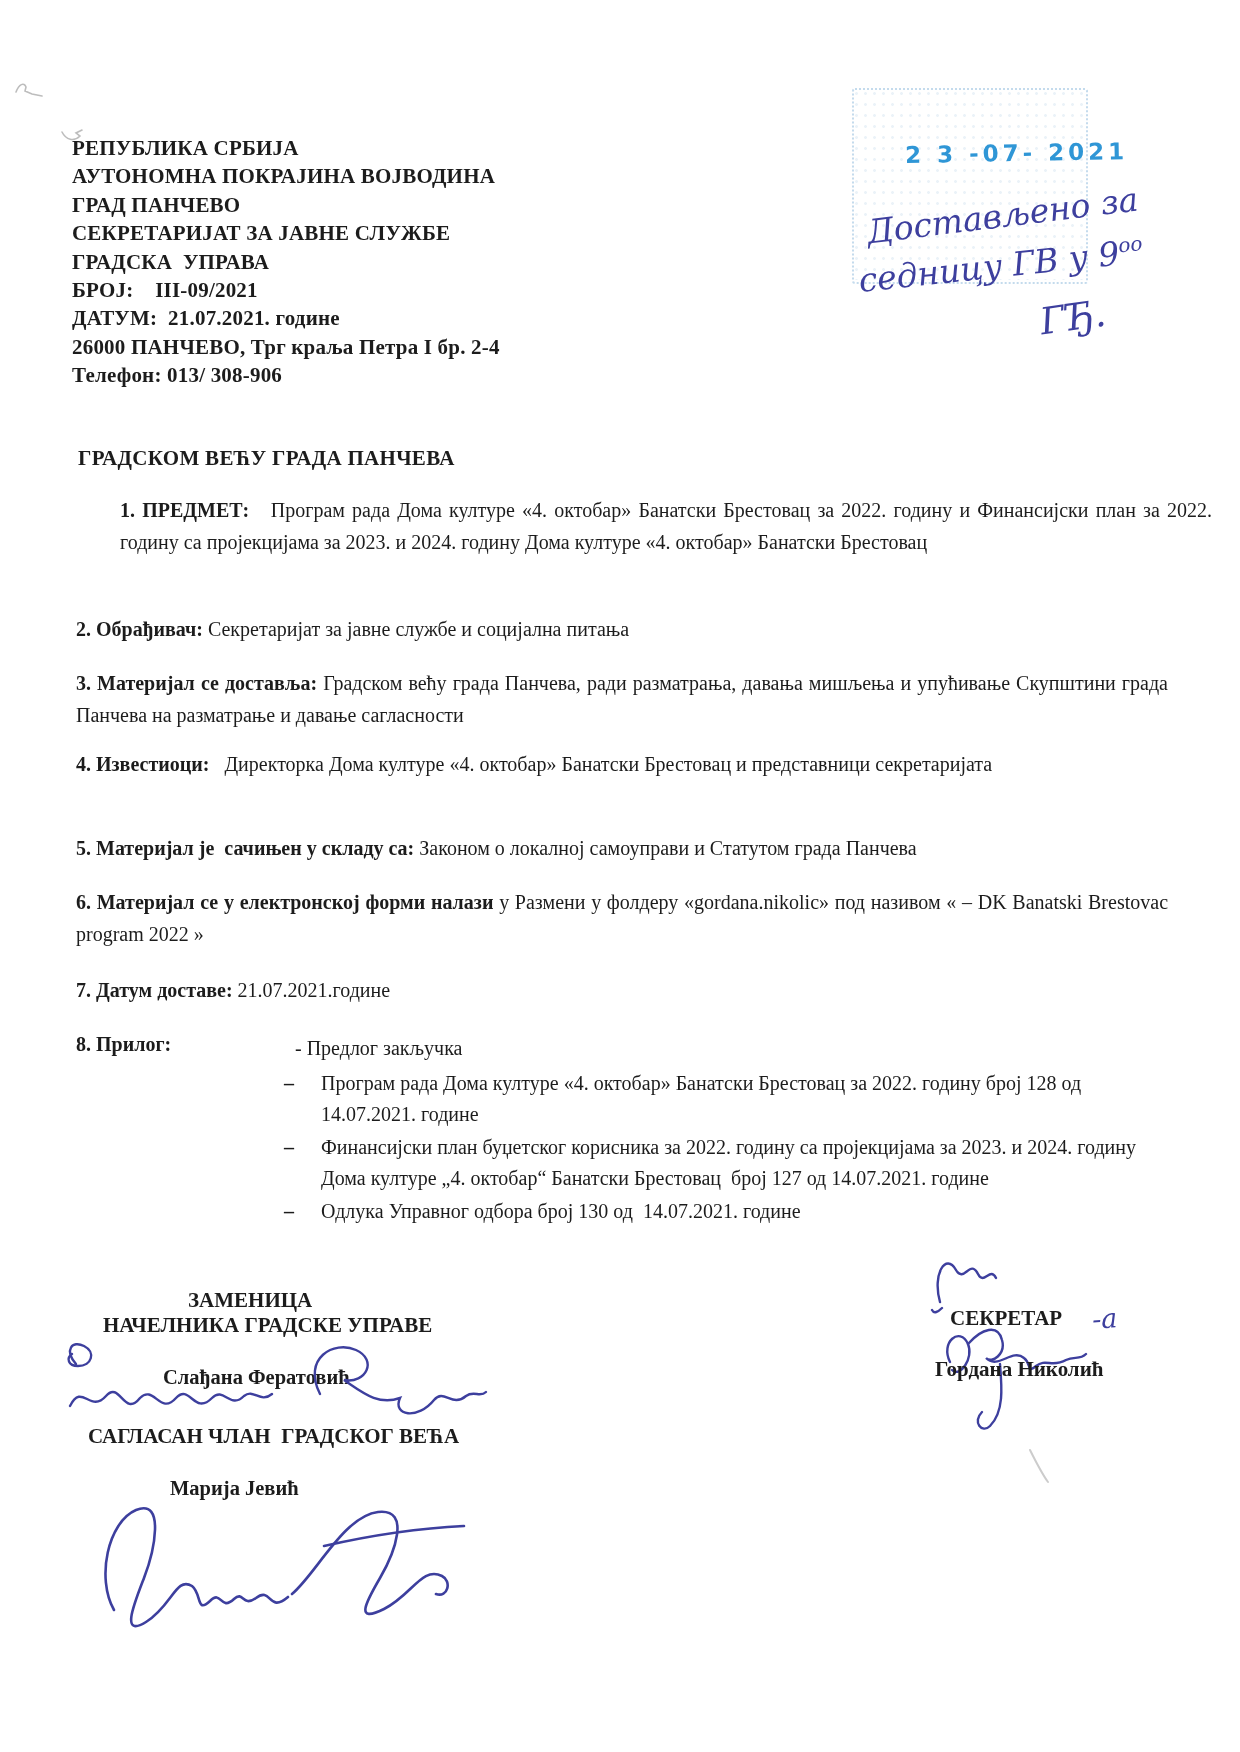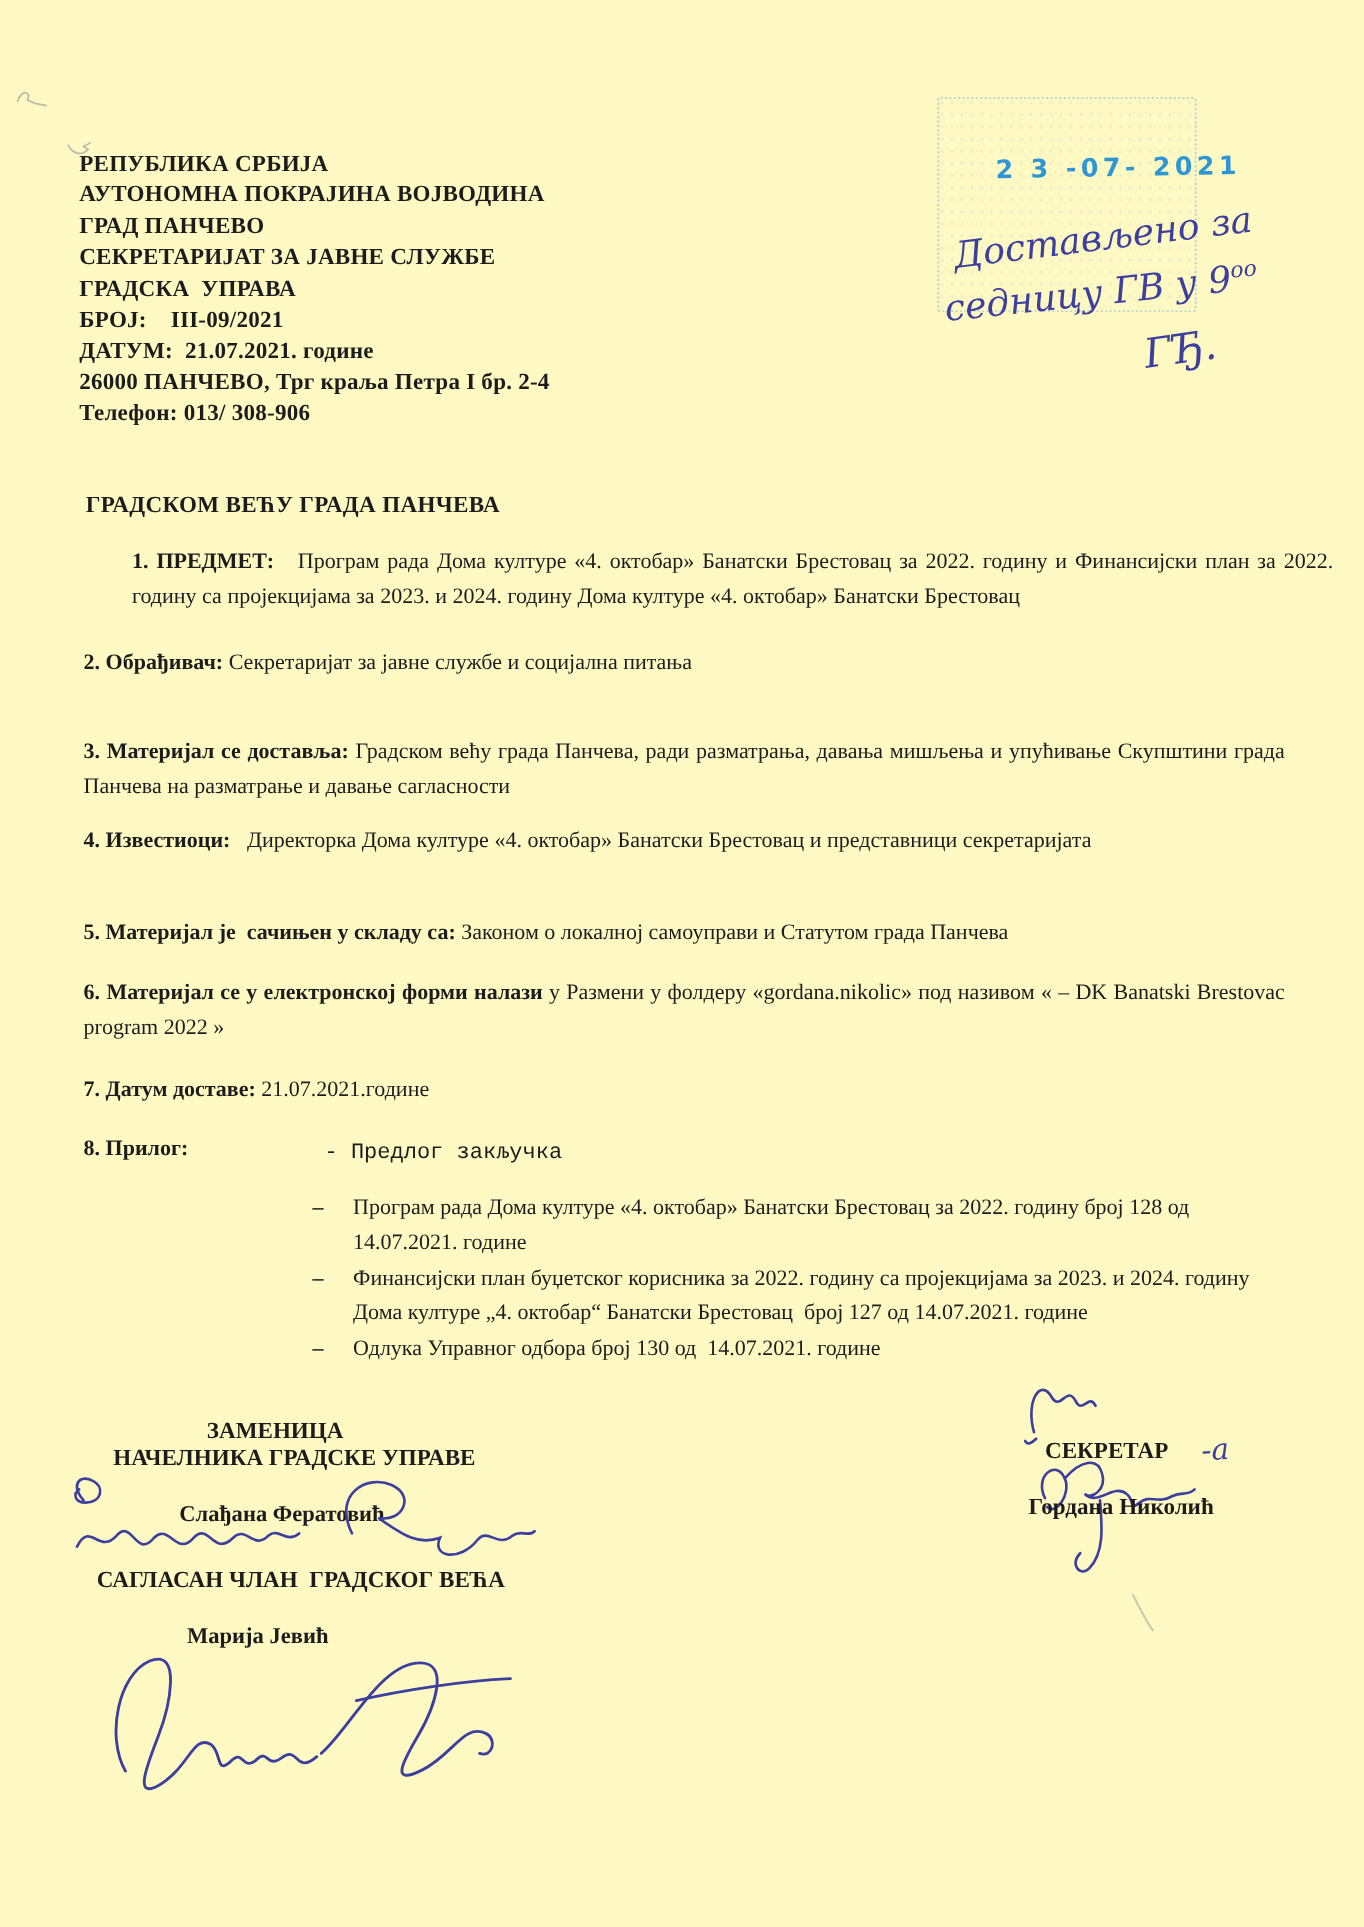--- a/index.html
+++ b/index.html
@@ -1,20 +1,20 @@
 <!DOCTYPE html>
 <html style="--stamp-blue: #2f96d6; --pen-blue: #3d3f9e;"><head>
 <meta charset="utf-8">
 <style>
   html,body{margin:0;padding:0;background:#e8e8e8;}
   .page{
     position:relative;
     width:1240px;height:1752px;
     margin:0 auto;
-    background:#fef9c3;
+    background:#ffffff;
     font-family:"Liberation Serif","DejaVu Serif",serif;
     color:#1c1c1c;
     overflow:hidden;
   }
   .pre{white-space:pre-wrap;}
   
   .header-block{
     position:absolute;left:72px;top:134px;
     font-weight:bold;font-size:21px;line-height:28.4px;
     letter-spacing:.2px;
@@ -44,26 +44,26 @@
   .hw-initials{position:absolute;left:1040px;top:296px;font-size:37px;transform:rotate(-8deg);}
   .hw-suffix{position:absolute;left:1092px;top:1303px;font-size:27px;transform:rotate(-4deg);}
   
   .addressee{position:absolute;left:78px;top:446px;font-weight:bold;font-size:21px;letter-spacing:.3px;}
   
   .sec{
     position:absolute;left:76px;width:1092px;
     font-size:20px;line-height:31.8px;text-align:justify;margin:0;
   }
   .sec b{font-weight:bold;}
-  .s1{top:495px;margin-left:44px;} .s2{top:587px;} .s3{top:668px;} .s4{top:749px;}
+  .s1{top:495px;margin-left:44px;} .s2{top:614px;} .s3{top:668px;} .s4{top:749px;}
   .s5{top:833px;} .s6{top:887px;} .s7{top:975px;}
   
   .att-label{position:absolute;left:76px;top:1033px;font-weight:bold;font-size:20px;}
   .att-list{position:absolute;left:284px;top:1033px;width:884px;font-size:20px;line-height:31.6px;}
-  .att-lead{padding-left:11px;margin:0 0 18px 0;font-family:Liberation Mono, monospace;}
+  .att-lead{padding-left:11px;margin:0 0 3px 0;}
   .att-item{position:relative;padding-left:37px;margin:1px 0 0 0;}
   .att-item .bullet{position:absolute;left:0;top:0;font-weight:bold;}
   
   .sig-text{position:absolute;font-weight:bold;white-space:pre-wrap;}
   .t-zamenica{left:188px;top:1288px;font-size:21px;}
   .t-nacelnika{left:103px;top:1313px;font-size:21px;}
   .t-sladjana{left:163px;top:1366px;font-size:20.5px;}
   .t-saglasan{left:88px;top:1424px;font-size:21px;}
   .t-marija{left:170px;top:1477px;font-size:20.5px;}
   .t-sekretar{left:950px;top:1306px;font-size:21px;}

